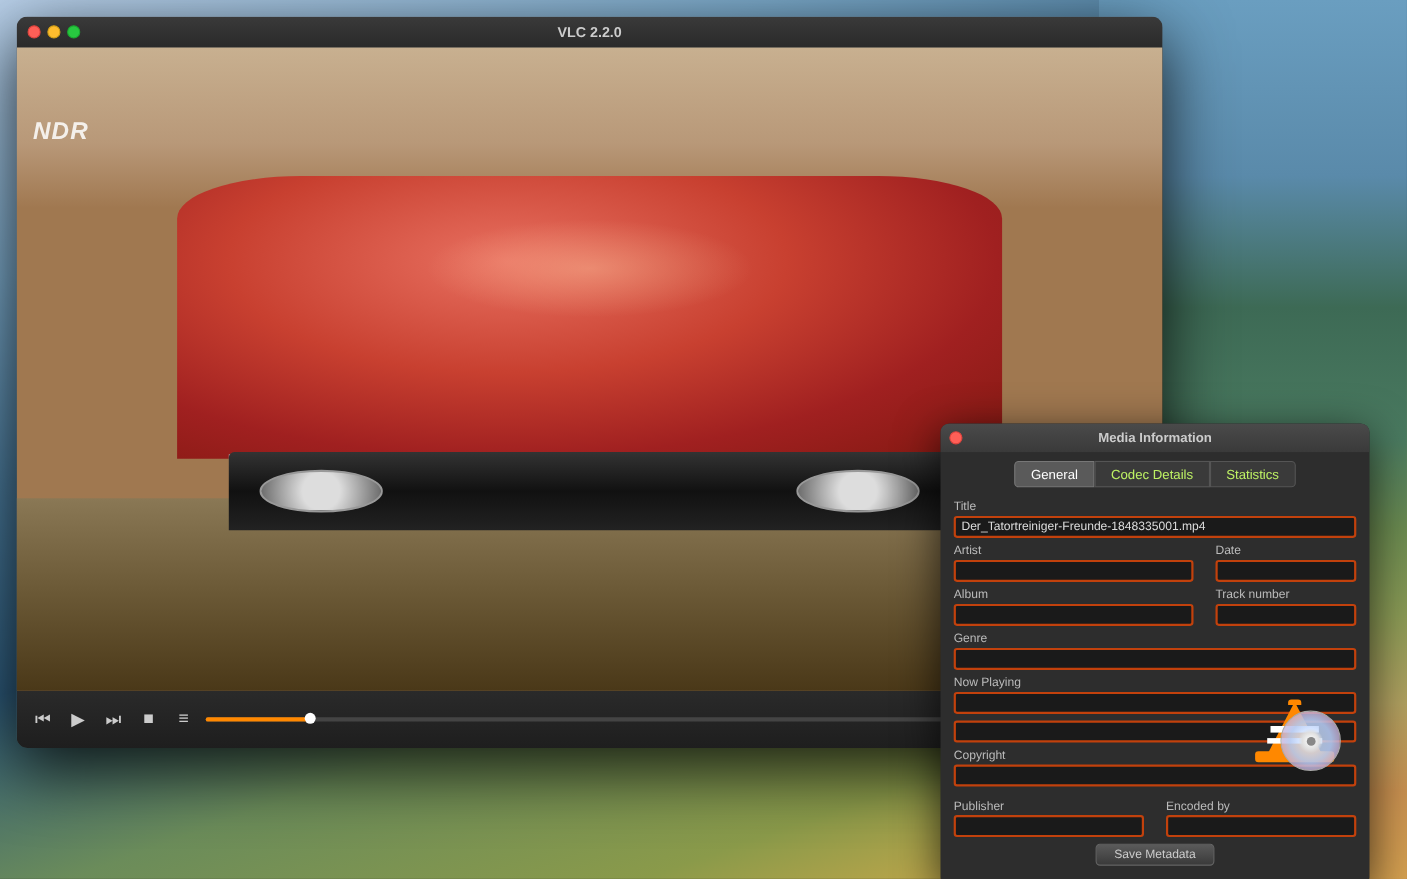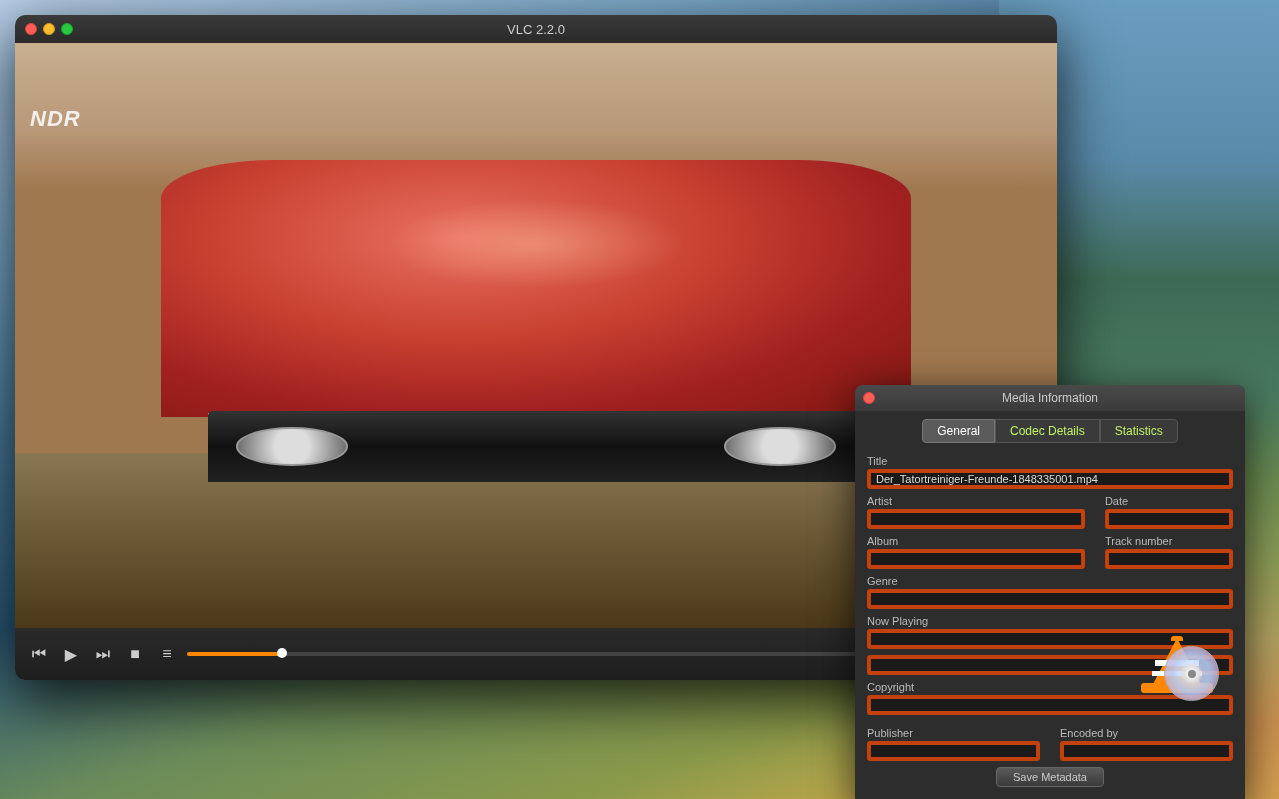--- a/index.html
+++ b/index.html
@@ -54,21 +54,21 @@
       padding: 0 10px;
       position: relative;
     }
 
     .vlc-titlebar-title {
       position: absolute;
       left: 50%;
       transform: translateX(-50%);
       color: #ccc;
       font-size: 13px;
-      font-weight: 400;
+      font-weight: 700;
     }
 
     .traffic-lights {
       display: flex;
       gap: 6px;
       align-items: center;
     }
 
     .traffic-light {
       width: 12px; height: 12px;
@@ -273,21 +273,21 @@
       width: 12px; height: 12px;
       border-radius: 50%;
       background: #ff5f57;
       border: 1px solid #e0443e;
       cursor: pointer;
     }
 
     .panel-title {
       color: #ccc;
       font-size: 12px;
-      font-weight: 400;
+      font-weight: 700;
     }
 
     .panel-tabs {
       display: flex;
       padding: 8px 8px 4px;
       gap: 0;
       justify-content: center;
     }
 
     .panel-tab {
@@ -319,21 +319,21 @@
       color: #bbb;
       font-size: 11px;
       margin-bottom: 2px;
       display: block;
     }
 
     .field-input {
       width: 100%;
       height: 20px;
       background: #1a1a1a;
-      border: 4px solid #c2410c;
+      border: 2px solid #c2410c;
       border-radius: 3px;
       color: #ddd;
       font-size: 11px;
       padding: 0 5px;
       outline: none;
     }
 
     .fields-row {
       display: flex;
       gap: 20px;

